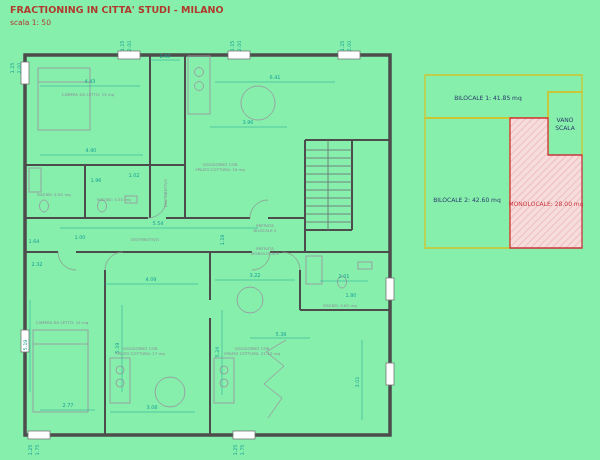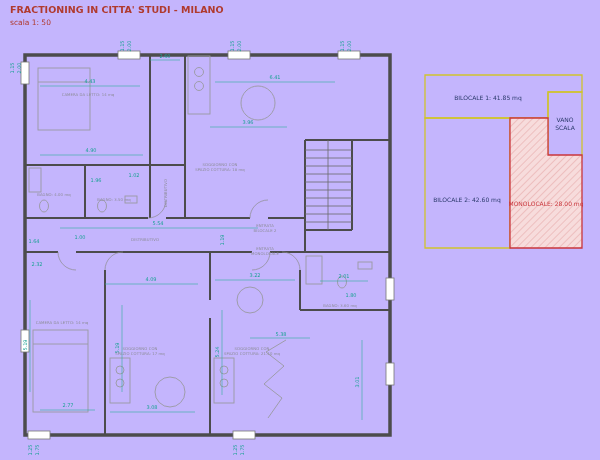--- a/index.html
+++ b/index.html
@@ -1,16 +1,16 @@
 <!DOCTYPE html>
 <html><head>
 <meta charset="utf-8">
 <style>
   html,body{margin:0;padding:0;background:#e8e8e8;}
-  .sheet{position:relative;width:600px;height:460px;background:#c4b5fd;overflow:hidden;
+  .sheet{position:relative;width:600px;height:460px;background:#86efac;overflow:hidden;
          font-family:"DejaVu Sans",sans-serif;}
   svg{position:absolute;left:0;top:0;}
   .title-text{fill:#b03a2e;font-size:9.5px;font-weight:bold;font-family:"DejaVu Sans",sans-serif;}
   .scale-text{fill:#b03a2e;font-size:7.5px;font-family:"DejaVu Sans",sans-serif;}
   .wall-outer{stroke:#4c4c4c;stroke-width:3.5;fill:none;}
   .wall-inner{stroke:#4c4c4c;stroke-width:2;fill:none;}
   .stair{stroke:#6a6a6a;stroke-width:0.8;fill:none;}
   .furn{stroke:#9a9aa0;stroke-width:0.9;fill:none;}
   .door{stroke:#8c8c8c;stroke-width:0.7;fill:none;}
   .dimline{stroke:#2fae9f;stroke-width:0.6;fill:none;}

